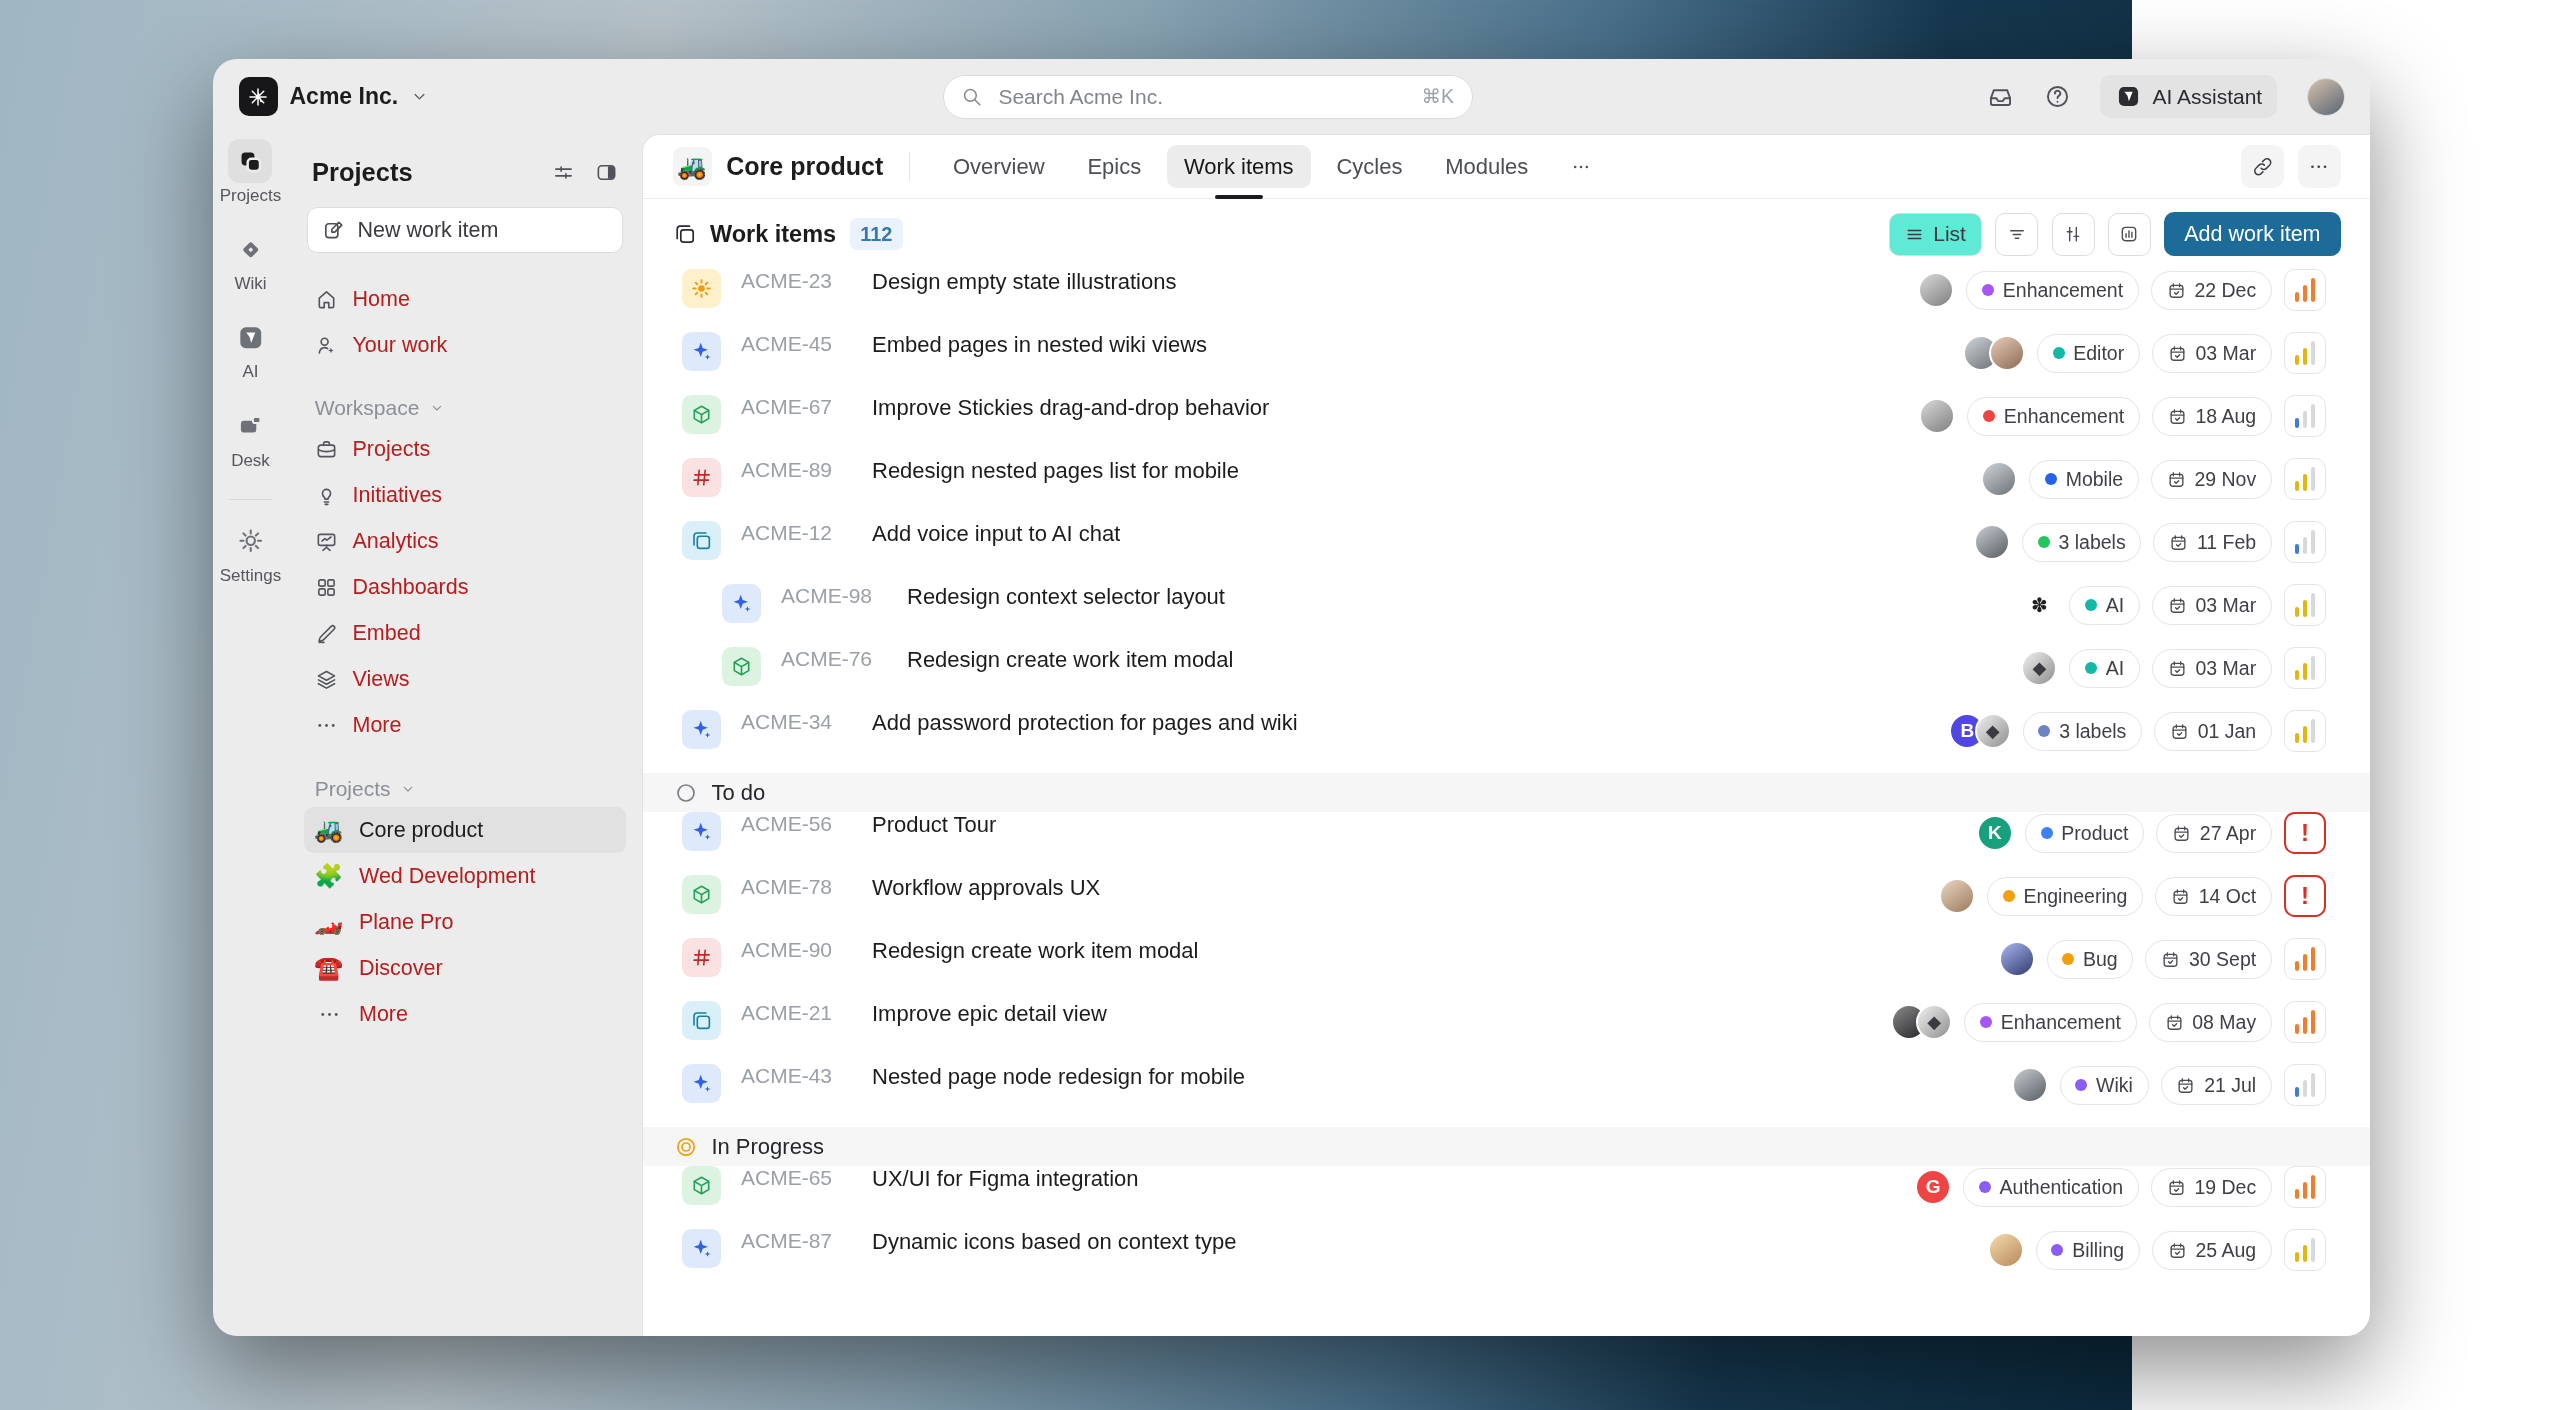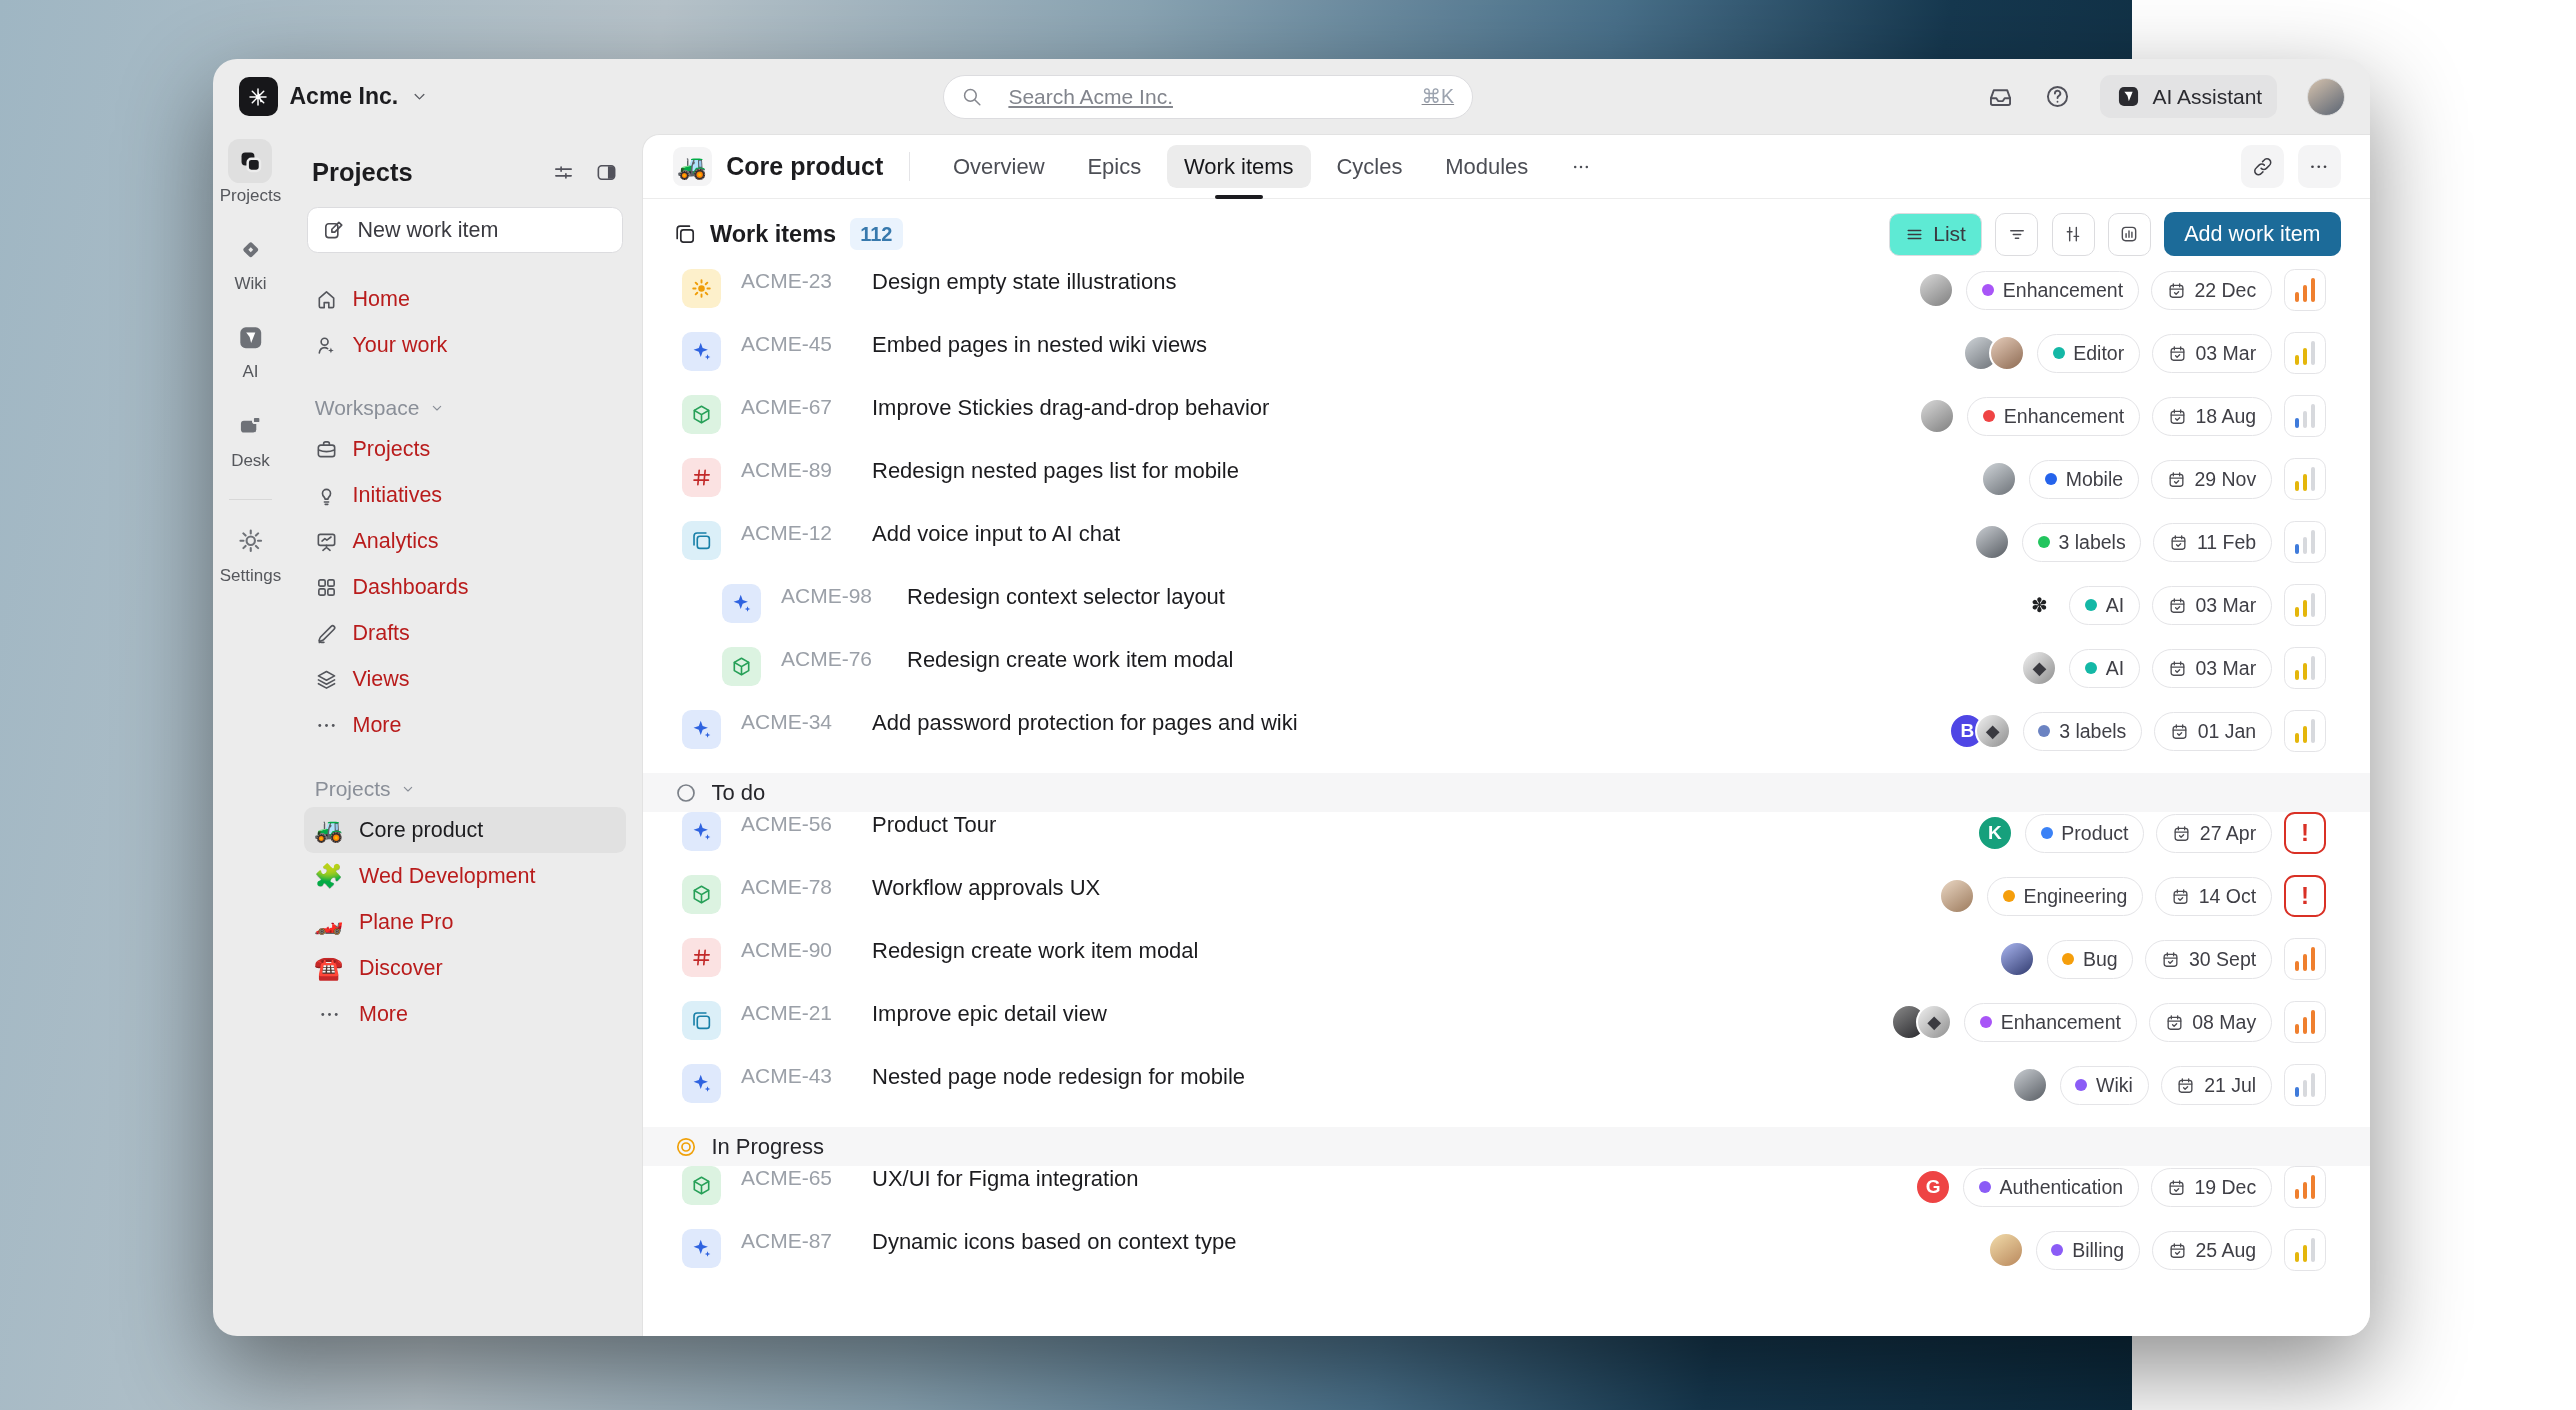--- a/index.html
+++ b/index.html
@@ -19,21 +19,21 @@
 
   
   .topbar{ position:relative; height:75px; flex:none; display:flex; align-items:center;
     padding:0 25.5px; color:#3f3f46; }
   .ws{ display:flex; align-items:center; gap:12px; cursor:pointer; }
   .ws-logo{ width:39px; height:39px; border-radius:10px; background:#17171a;
     display:flex; align-items:center; justify-content:center; color:#fff; }
   .ws-name{ font-size:23px; font-weight:700; color:#1c1c1f; }
   .search{ position:absolute; left:calc(50% - 84px); top:50%; transform:translate(-50%,-50%);
     width:530px; height:44px; background:#fff; border:1.3px solid #dcdcdf; border-radius:23px;
-    display:flex; align-items:center; gap:26px; padding:0 17.4px; color:#85878e;text-decoration:underline; }
+    display:flex; align-items:center; gap:16px; padding:0 17.4px; color:#85878e; }
   .search input{ flex:1; border:none; outline:none; background:transparent; font:inherit;
     font-size:21px; color:#3f3f46; }
   .search input::placeholder{ color:#82858d; }
   .kbd{ font-size:19.5px; color:#9ca3af; }
   .top-right{ margin-left:auto; display:flex; align-items:center; gap:29.5px; }
   .tb-icbtn{ background:none; border:none; color:#52525b; cursor:pointer; display:flex; }
   .ai-pill{ height:43px; border:none; border-radius:10.7px; background:#e3e3e4; display:flex;
     align-items:center; gap:10.7px; padding:0 14.8px; cursor:pointer; }
   .ai-logo{ width:27px; height:27px; color:#2b2b30; display:flex; }
   .ai-pill span{ font-size:21px; color:#2b2b30; font-weight:500; }
@@ -388,21 +388,21 @@
               </i>
               <span class="lbl">Dashboards</span>
             </div>
             <div class="sb-item">
               <i data-icon="pen" class="ic34">
                 <svg viewBox="0 0 24 24" fill="none" stroke="currentColor" stroke-width="1.7" stroke-linecap="round" stroke-linejoin="round">
                   <path d="M4.2 19.8c.5-2 .8-3.3 1.6-4.1L16.9 4.6a2.1 2.1 0 0 1 3 3L8.8 18.7c-.8.8-2.1 1.1-4.1 1.6z"></path>
                   <path d="M4.5 21.4c1.6-.7 3.2.4 4.8-.3"></path>
                 </svg>
               </i>
-              <span class="lbl">Drafts</span>
+              <span class="lbl">Embed</span>
             </div>
             <div class="sb-item">
               <i data-icon="layers" class="ic34">
                 <svg viewBox="0 0 24 24" fill="none" stroke="currentColor" stroke-width="1.7" stroke-linecap="round" stroke-linejoin="round">
                   <path d="M12 3.6l8.4 4.6L12 12.8 3.6 8.2z"></path>
                   <path d="M3.6 12.4l8.4 4.6 8.4-4.6M3.6 16.4L12 21l8.4-4.6"></path>
                 </svg>
               </i>
               <span class="lbl">Views</span>
             </div>

